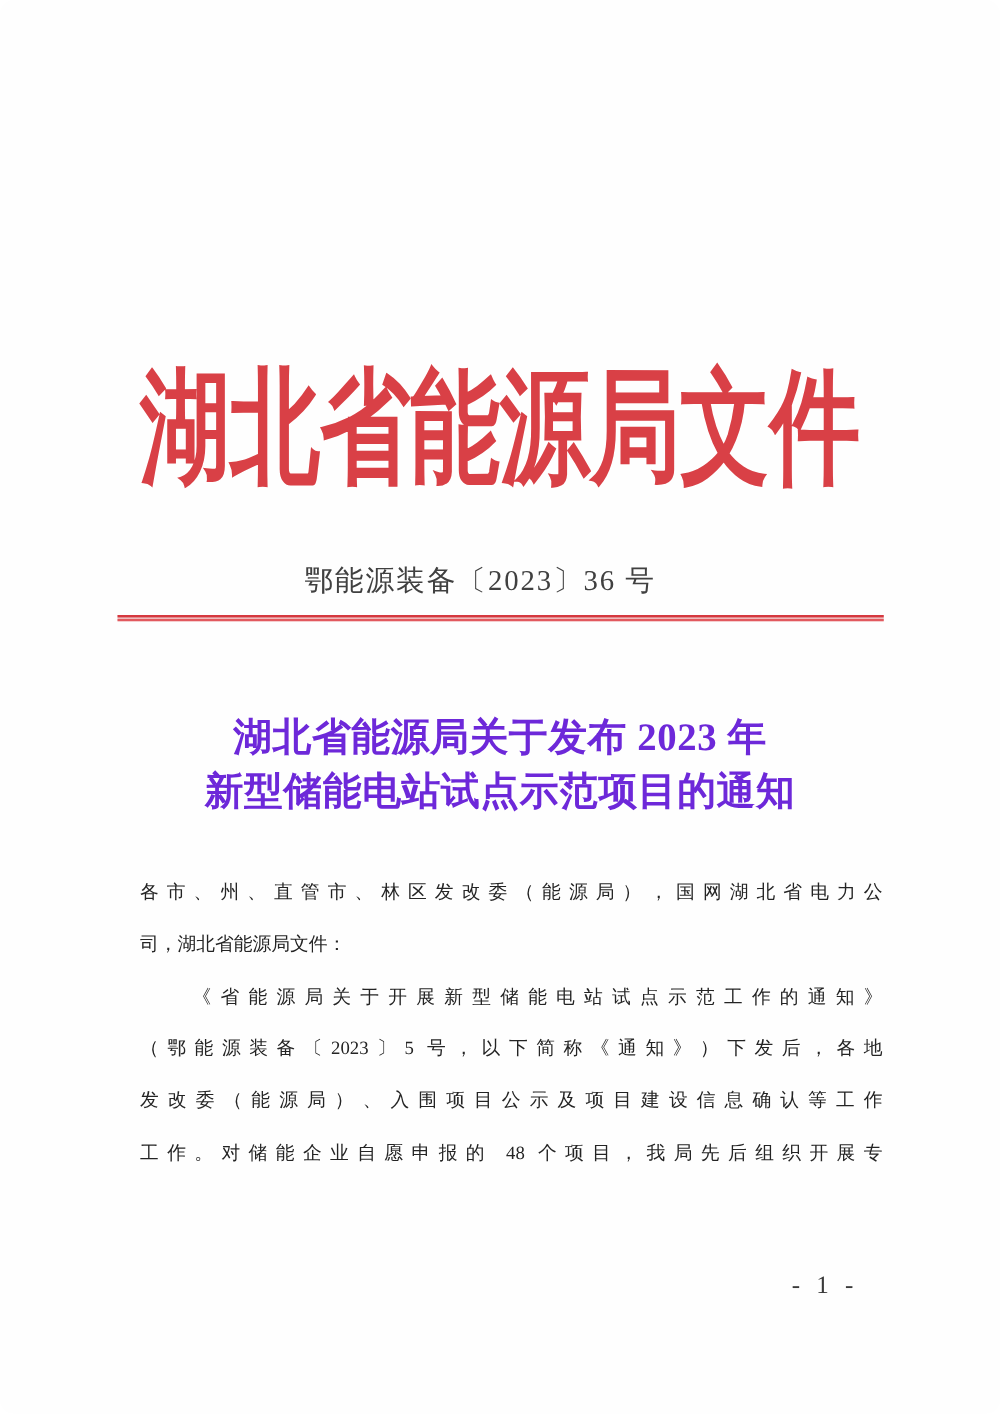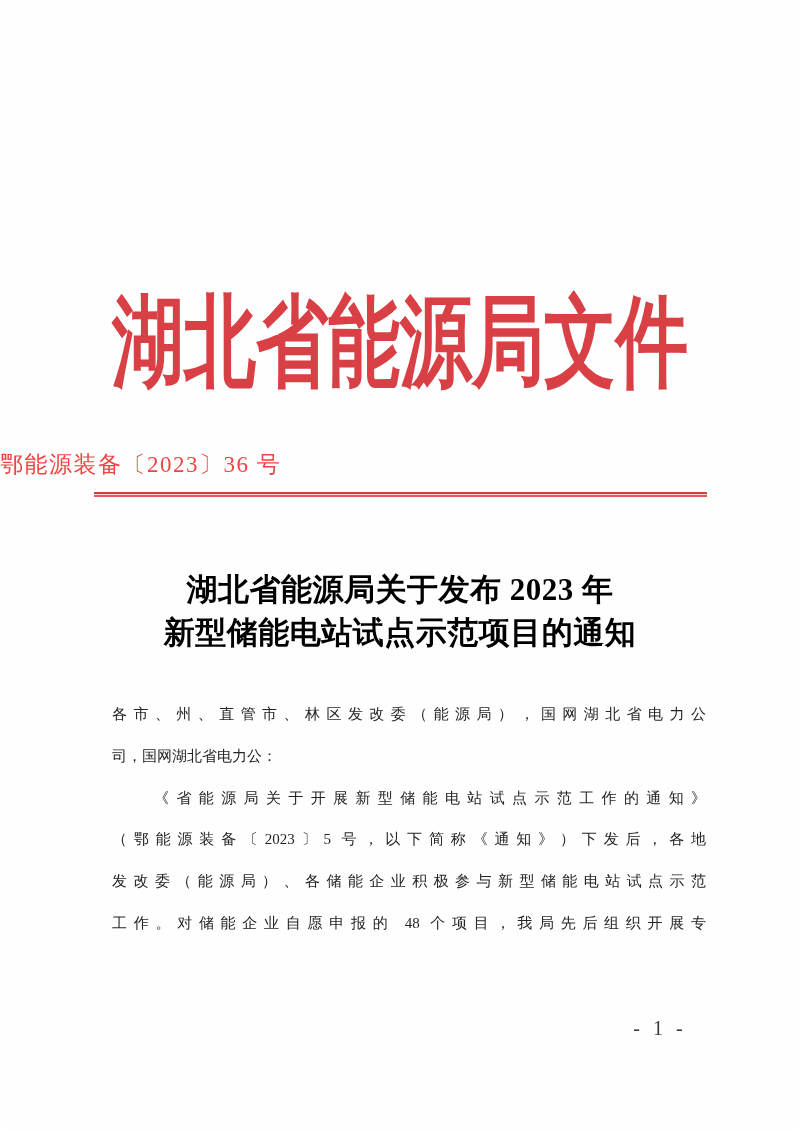--- a/index.html
+++ b/index.html
@@ -35,24 +35,24 @@
     transform: scaleX(0.72);
     transform-origin: 50% 50%;
     letter-spacing: 0;
   }
   
   .doc-number {
     position: absolute;
     top: 449px;
     left: 0;
     width: 768px;
-    text-align: left;
+    text-align: center;
     font-size: 23px;
     letter-spacing: 1.5px;
-    color: #ef4444;
+    color: #404040;
   }
   
   .red-rule {
     position: absolute;
     top: 492px;
     left: 94px;
     width: 613px;
     height: 1px;
     background: #f3dcdd;
     border-top: 2px solid #d5383f;
@@ -61,21 +61,21 @@
   
   .doc-title {
     position: absolute;
     top: 568px;
     left: 0;
     width: 800px;
     text-align: center;
     font-size: 31px;
     font-weight: bold;
     line-height: 43px;
-    color: #000000;
+    color: #6d28d9;
     letter-spacing: 0.5px;
   }
   
   .body-block {
     position: absolute;
     top: 694px;
     left: 112px;
     width: 594px;
     font-size: 15px;
     color: #242424;
@@ -120,22 +120,22 @@
 
   <div class="red-rule"></div>
 
   <div class="doc-title">
     <div class="doc-title-line">湖北省能源局关于发布 2023 年</div>
     <div class="doc-title-line">新型储能电站试点示范项目的通知</div>
   </div>
 
   <div class="body-block">
     <div class="body-line j">各市、州、直管市、林区发改委（能源局），国网湖北省电力公</div>
-    <div class="body-line">司，国网湖北省电力公：</div>
+    <div class="body-line">司，湖北省能源局文件：</div>
     <div class="body-line j indent">《省能源局关于开展新型储能电站试点示范工作的通知》</div>
     <div class="body-line j">（鄂能源装备〔2023〕5 号，以下简称《通知》）下发后，各地</div>
-    <div class="body-line j">发改委（能源局）、各储能企业积极参与新型储能电站试点示范</div>
+    <div class="body-line j">发改委（能源局）、入围项目公示及项目建设信息确认等工作</div>
     <div class="body-line j">工作。对储能企业自愿申报的 48 个项目，我局先后组织开展专</div>
   </div>
 
   <div class="page-number">- 1 -</div>
 
 </div>
 
 </body></html>

